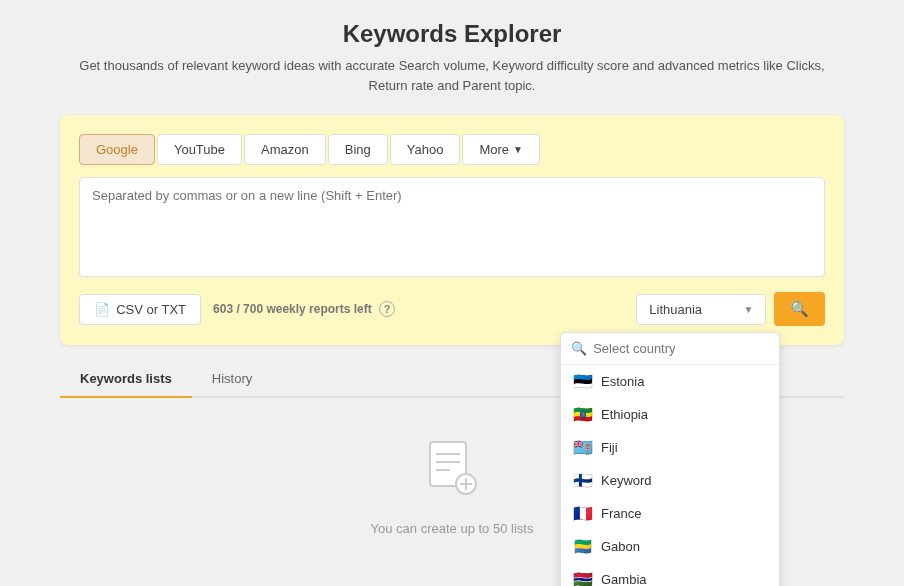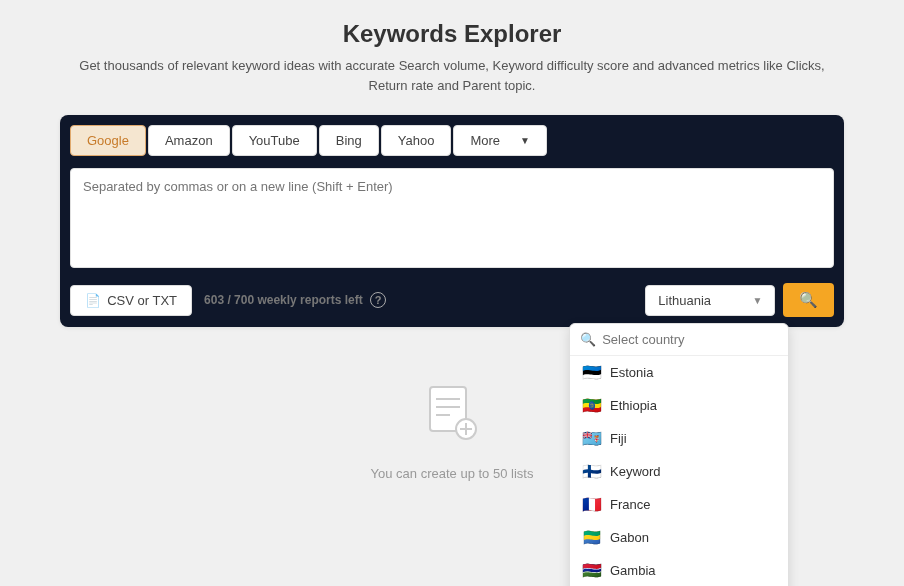--- a/index.html
+++ b/index.html
@@ -22,23 +22,23 @@
       margin-bottom: 8px;
     }
     .page-subtitle {
       text-align: center;
       color: #555;
       font-size: 13px;
       margin-bottom: 20px;
       line-height: 1.5;
     }
     .main-card {
-      background: #0f172a;
+      background: #fef9c3;
       border-radius: 8px;
-      padding: 10px;
+      padding: 19px;
       box-shadow: 0 1px 4px rgba(0,0,0,0.08);
     }
     .tabs-row {
       display: flex;
       gap: 2px;
       margin-bottom: 12px;
       border-bottom: none;
     }
     .tab-btn {
       padding: 7px 16px;
@@ -51,21 +51,21 @@
     }
     .tab-btn.active {
       background: #f5e6d0;
       border-color: #e0a96d;
       color: #c77b2a;
       font-weight: 500;
     }
     .tab-more {
       display: flex;
       align-items: center;
-      gap: 20px;
+      gap: 4px;
     }
     .tab-more .arrow {
       font-size: 10px;
     }
     .keyword-textarea {
       width: 100%;
       height: 100px;
       border: 1px solid #e0e0e0;
       border-radius: 4px;
       padding: 10px 12px;
@@ -246,22 +246,22 @@
 
 <div class="page-wrapper">
   <h1 class="page-title">Keywords Explorer</h1>
   <p class="page-subtitle">Get thousands of relevant keyword ideas with accurate Search volume, Keyword difficulty
 score and advanced metrics like Clicks, Return rate and Parent topic.</p>
 
   <div class="main-card">
     
     <div class="tabs-row">
       <button class="tab-btn active">Google</button>
+      <button class="tab-btn">YouTube</button>
       <button class="tab-btn">Amazon</button>
-      <button class="tab-btn">YouTube</button>
       <button class="tab-btn">Bing</button>
       <button class="tab-btn">Yahoo</button>
       <button class="tab-btn tab-more">
         <span>More</span>
         <span class="arrow">▼</span>
       </button>
     </div>
 
     
     <textarea class="keyword-textarea" placeholder="Separated by commas or on a new line (Shift + Enter)" style=""></textarea>
@@ -324,20 +324,24 @@
             </div>
             <div class="country-item">
               <span class="flag">🇬🇪</span>
             </div>
           </div>
       </div>
     </div>
   </div>
 
   <div class="content-area">
+    <div class="content-tabs">
+      <div class="content-tab active">Keywords lists</div>
+      <div class="content-tab">History</div>
+    </div>
     <div class="empty-state">
       <div class="empty-icon">
         <svg viewBox="0 0 60 60" fill="none" xmlns="http://www.w3.org/2000/svg">
           <rect x="8" y="4" width="36" height="44" rx="3" stroke="#ccc" stroke-width="2" fill="white"></rect>
           <line x1="14" y1="16" x2="38" y2="16" stroke="#ccc" stroke-width="2"></line>
           <line x1="14" y1="24" x2="38" y2="24" stroke="#ccc" stroke-width="2"></line>
           <line x1="14" y1="32" x2="28" y2="32" stroke="#ccc" stroke-width="2"></line>
           <circle cx="44" cy="46" r="10" fill="white" stroke="#ccc" stroke-width="2"></circle>
           <line x1="44" y1="40" x2="44" y2="52" stroke="#ccc" stroke-width="2"></line>
           <line x1="38" y1="46" x2="50" y2="46" stroke="#ccc" stroke-width="2"></line>

